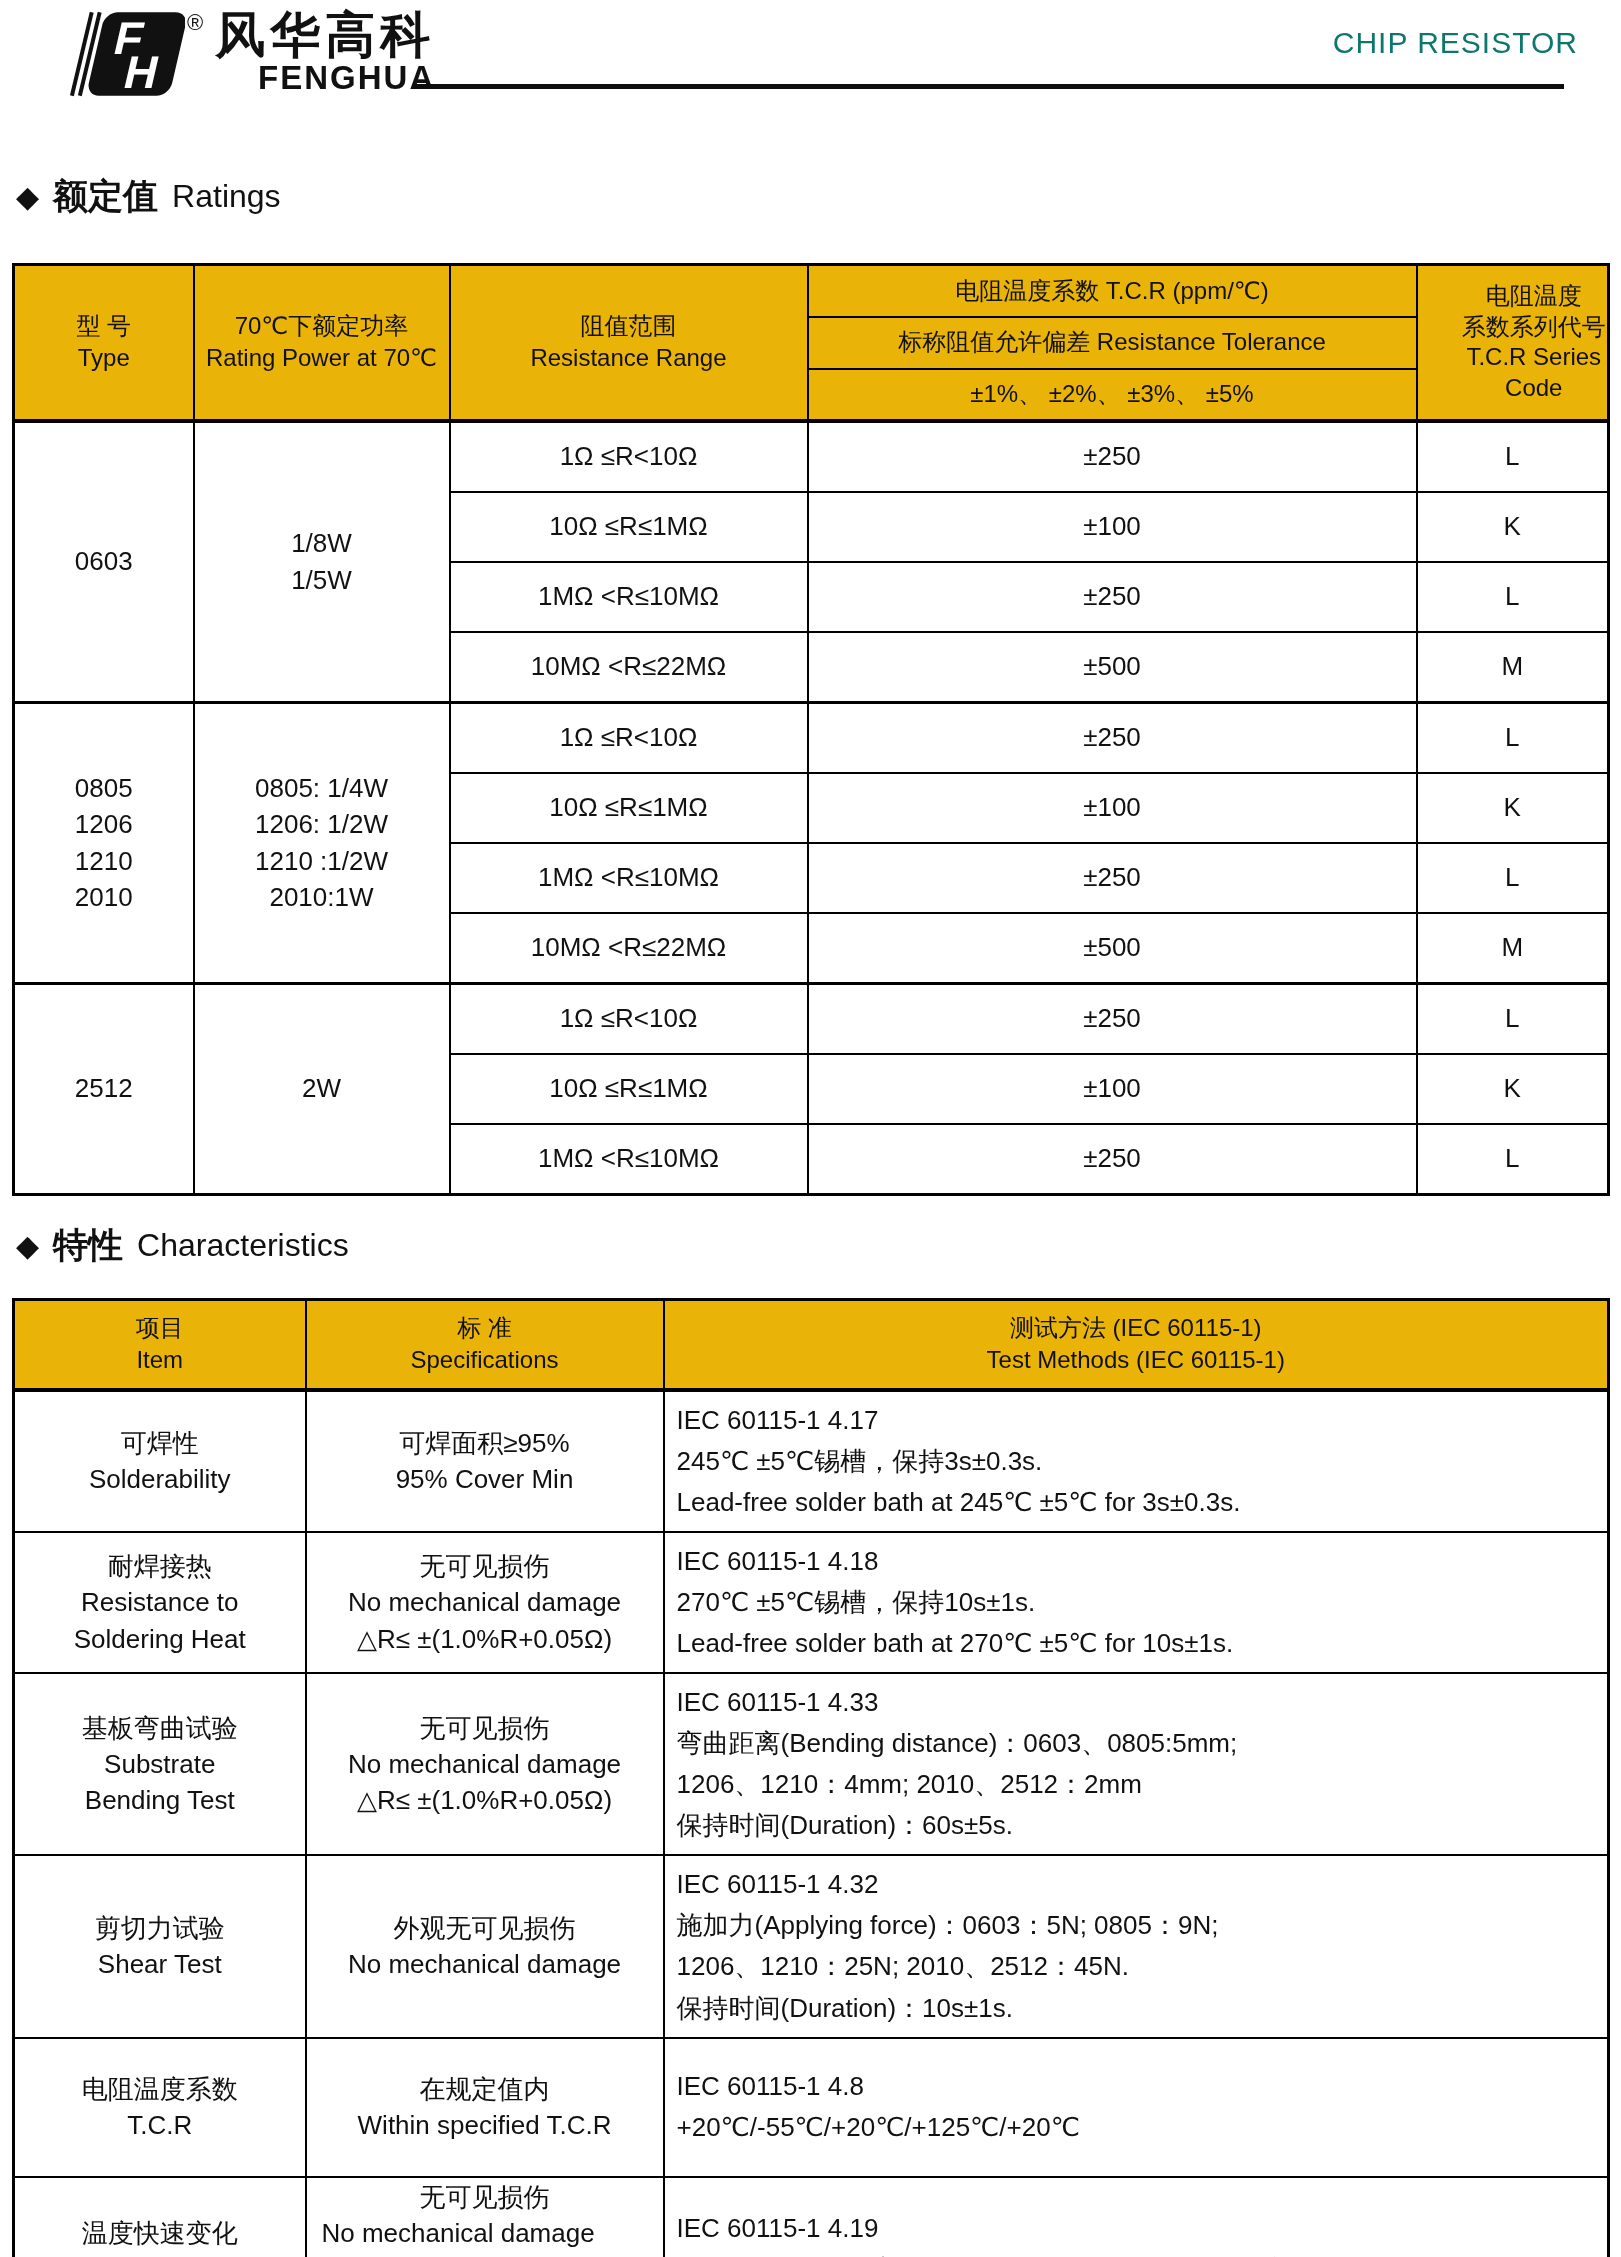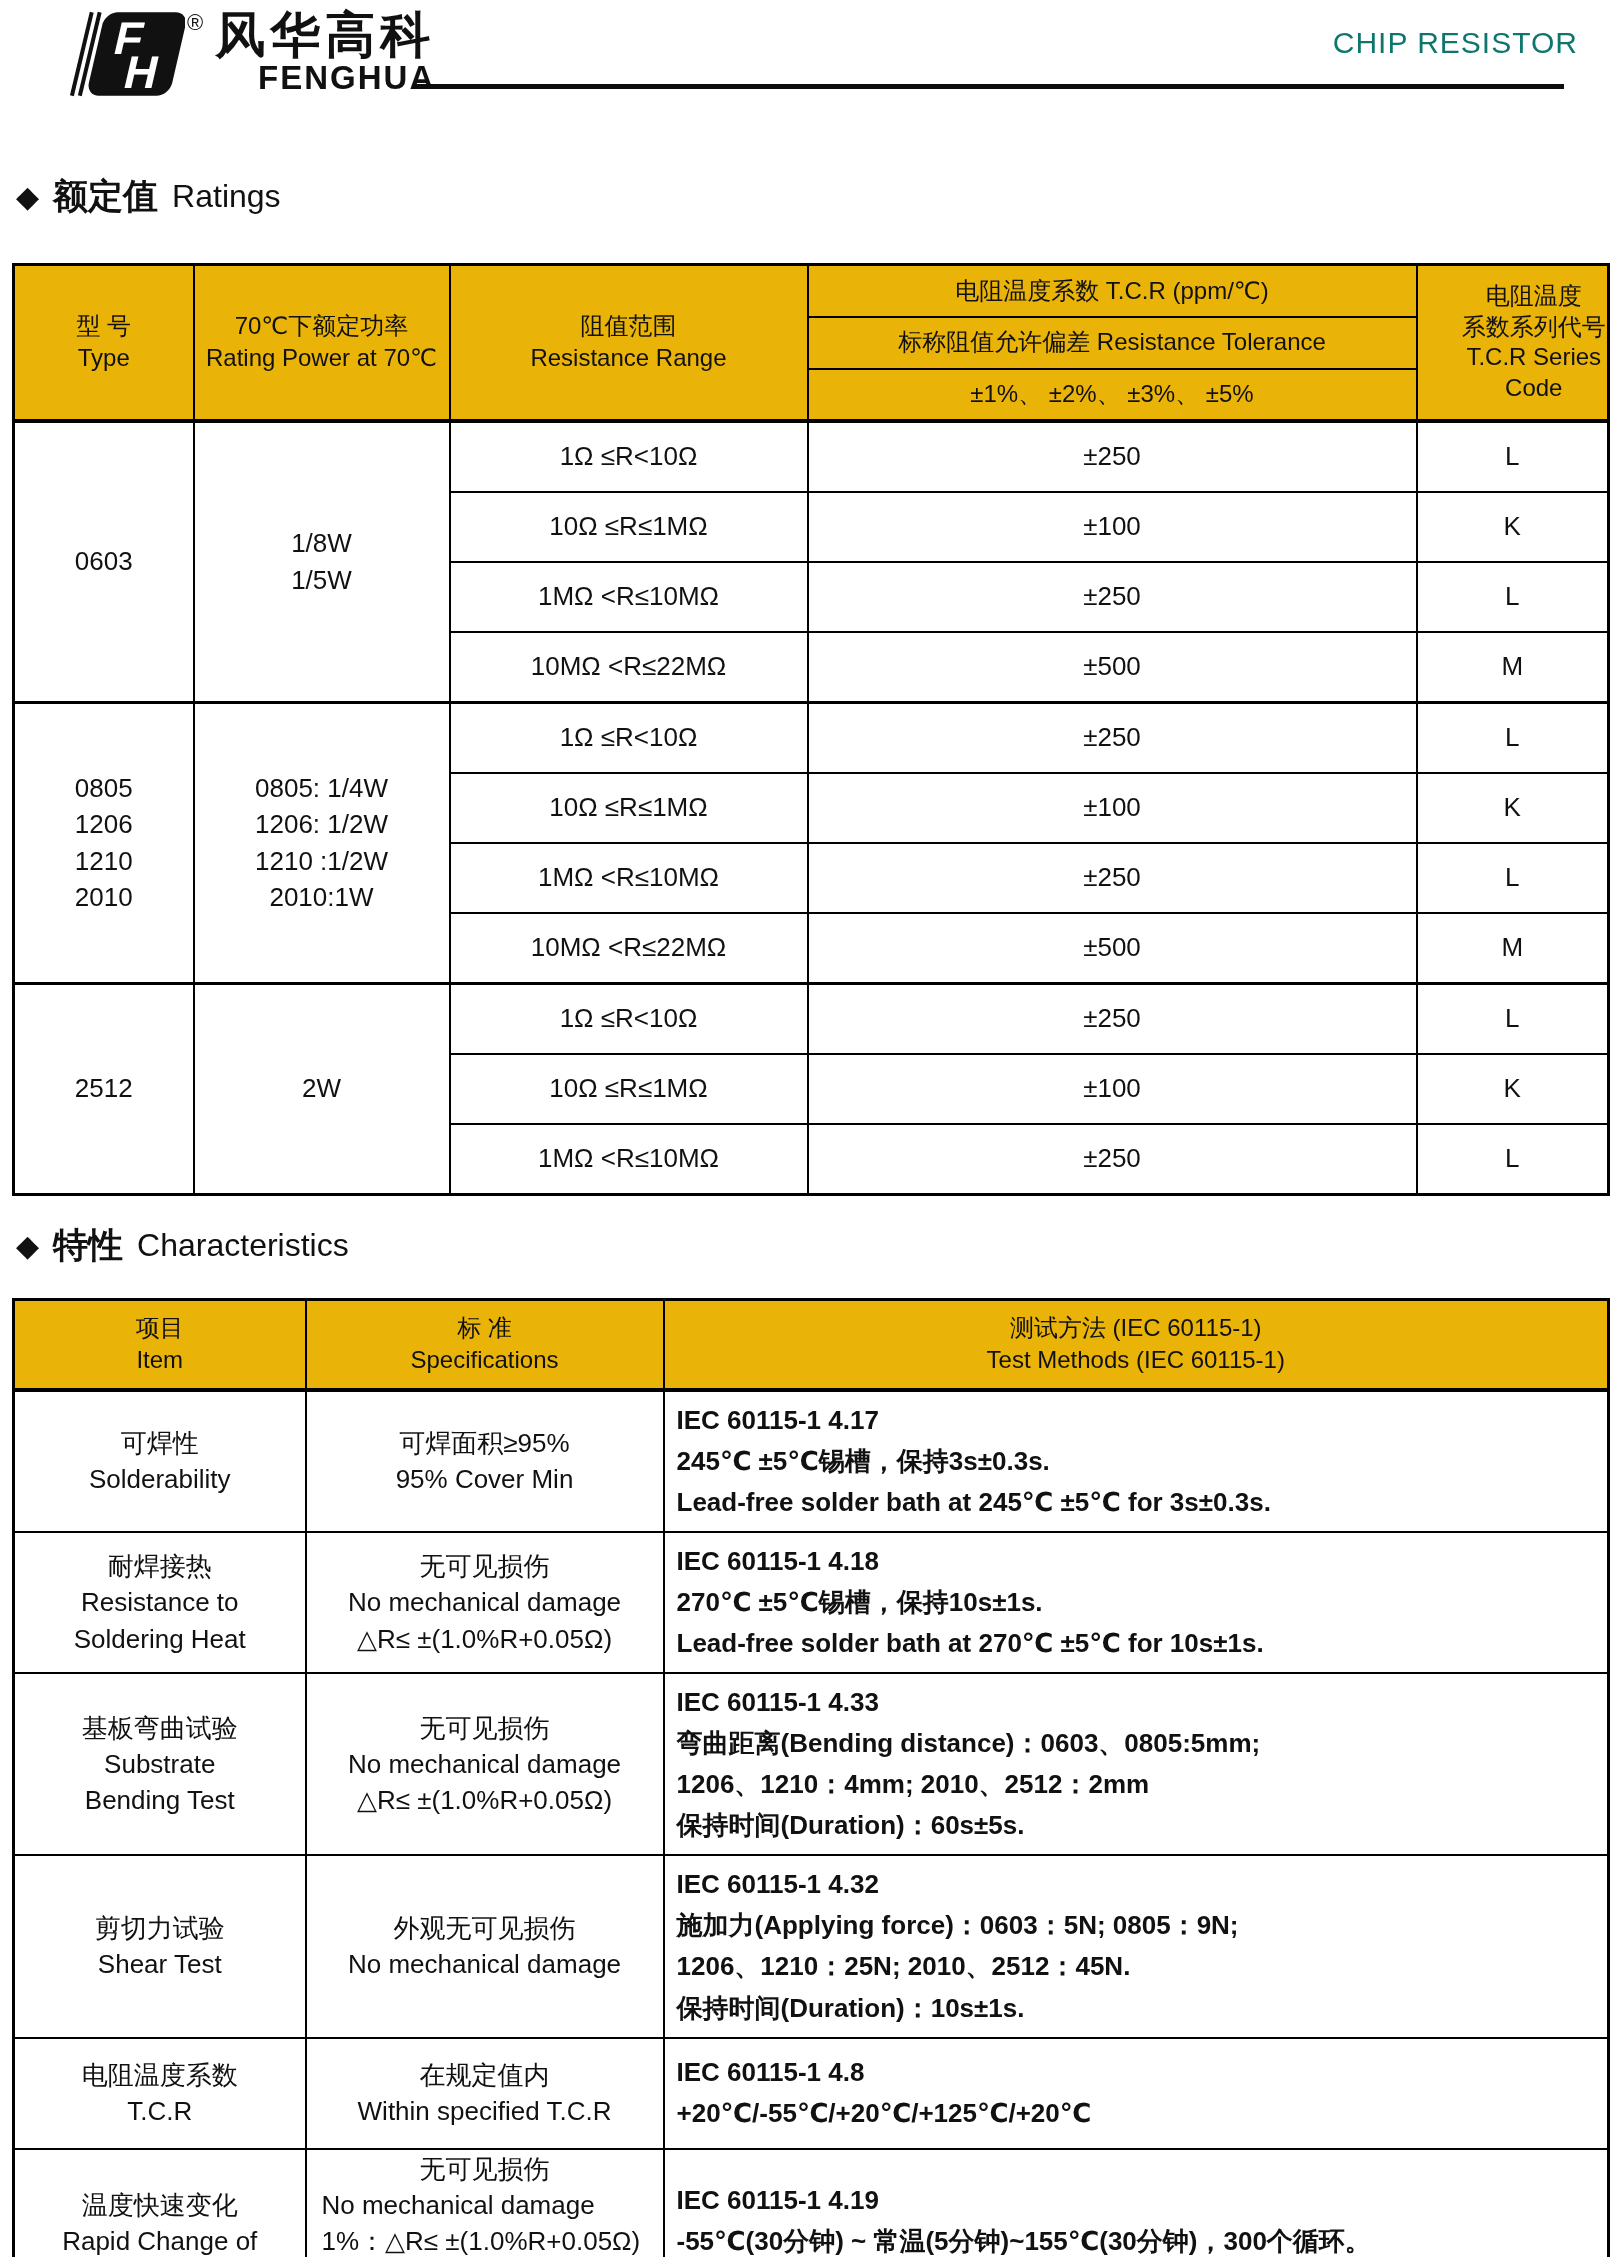--- a/index.html
+++ b/index.html
@@ -29,21 +29,21 @@
   #char-head{top:1222px;}
   
   table{border-collapse:collapse;table-layout:fixed;position:absolute;left:12px;background:#fff;}
   table{border:3px solid #000;}
   th,td{border:2px solid #000;overflow:hidden;}
   thead{border-bottom:4px solid #000;}
   th{background:#eab308;font-weight:normal;font-size:24px;line-height:1.35;}
   td{font-size:26px;line-height:1.4;border-radius:31px;}
   .pre{white-space:pre-line;}
   .center{text-align:center;vertical-align:middle;}
-  .left{text-align:left;vertical-align:middle;font-weight:bold;}
+  .left{text-align:left;vertical-align:middle;}
   #ratings-table{top:263px;width:1595px;}
   #ratings-table td{height:66px;}
   #char-table{top:1298px;width:1595px;}
   .method-cell{padding:8px 10px 8px 12px;line-height:1.58;}
   .tight{line-height:1.28;padding-left:44px;}
   .spec-body{text-align:left;padding-left:14px;white-space:pre-line;}
   .group-start td{border-top:3px solid #000;}
 </style>
 </head>
 <body>
@@ -237,21 +237,21 @@
       <tr style="height:150px">
         <td class="center pre">剪切力试验
 Shear Test</td>
         <td class="center pre">外观无可见损伤
 No mechanical damage</td>
         <td class="left pre method-cell">IEC 60115-1 4.32
 施加力(Applying force)：0603：5N; 0805：9N;
 1206、1210：25N; 2010、2512：45N.
 保持时间(Duration)：10s±1s.</td>
       </tr>
-      <tr style="height:111px">
+      <tr style="height:139px">
         <td class="center pre">电阻温度系数
 T.C.R</td>
         <td class="center pre">在规定值内
 Within specified T.C.R</td>
         <td class="left pre method-cell">IEC 60115-1 4.8
 +20℃/-55℃/+20℃/+125℃/+20℃</td>
       </tr>
       <tr style="height:169px">
         <td class="center pre">温度快速变化
 Rapid Change of

